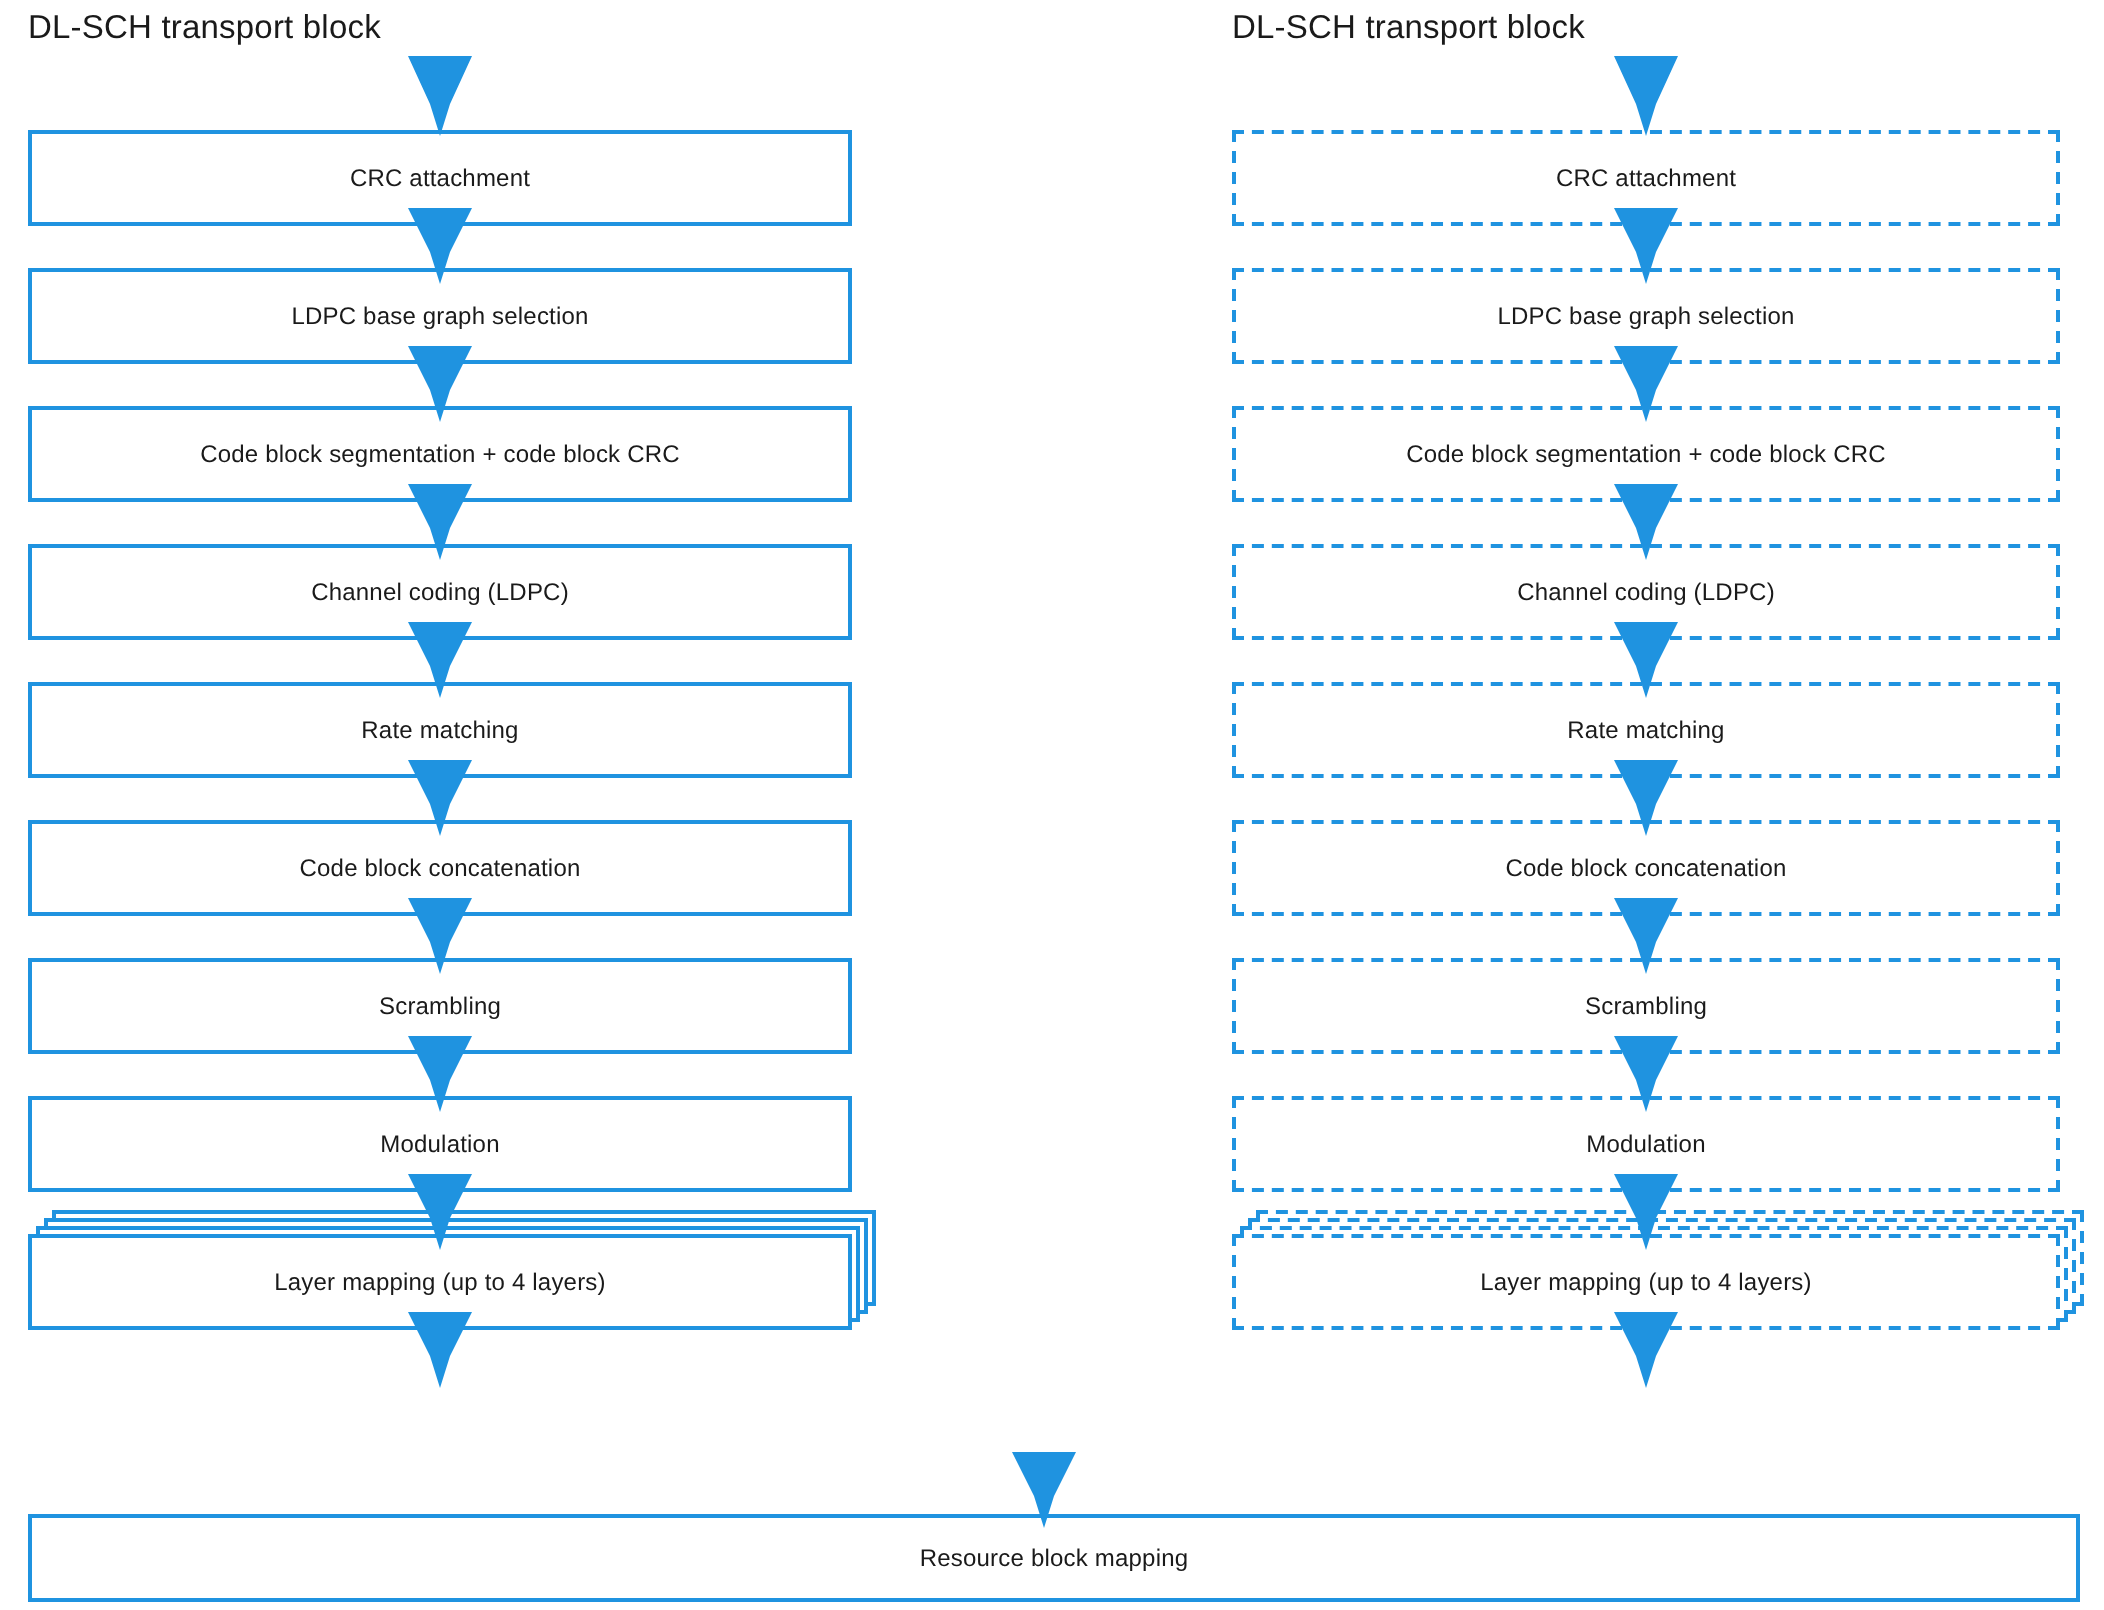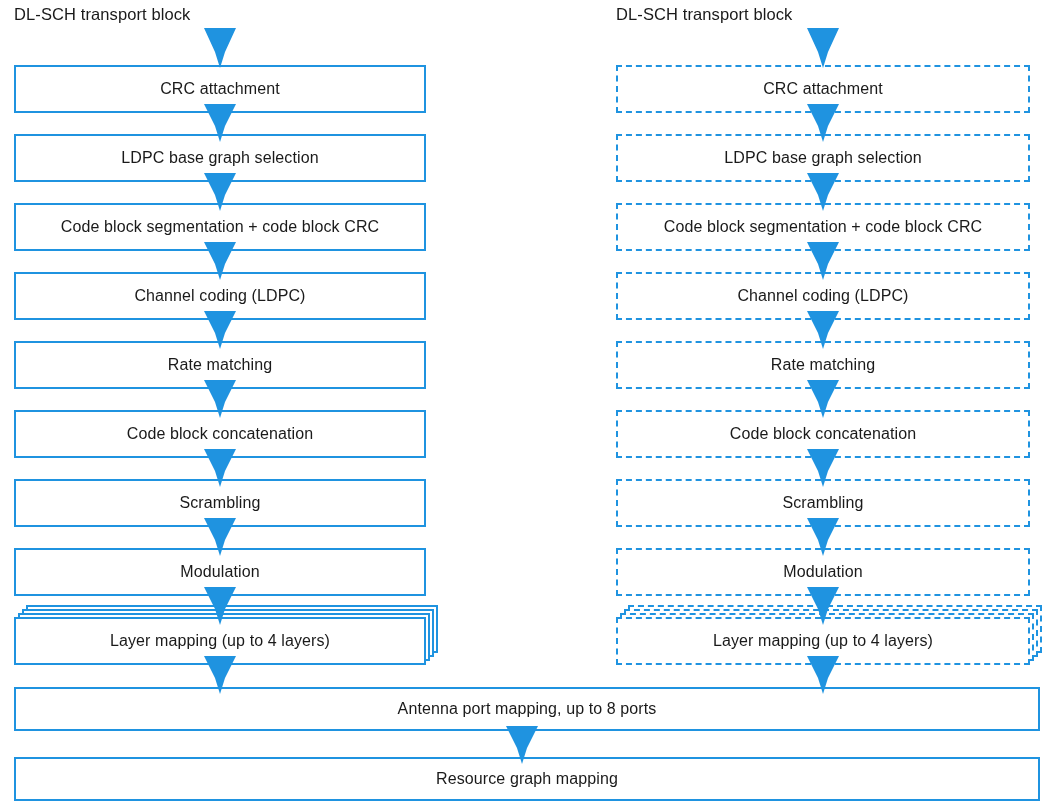--- a/index.html
+++ b/index.html
@@ -34,21 +34,21 @@
 
   
   .box {
     position: absolute;
     box-sizing: border-box;
     background: #ffffff;
     display: flex;
     align-items: center;
     justify-content: center;
     color: #1a1a1a;
-    font-size: 16px;
+    font-size: 12px;
     letter-spacing: 0.1px;
     white-space: nowrap;
     z-index: 4;
   }
   .box.solid {
     border: 2px solid #1f93e0;
   }
   .box.dashed {
     border: 2px dashed #1f93e0;
   }
@@ -137,25 +137,22 @@
     <span class="lbl">Modulation</span>
   </div>
 
   <div class="stack-sheet dashed" style="left:628px; top:605px; width:414px; height:48px;"></div>
   <div class="stack-sheet dashed" style="left:624px; top:609px; width:414px; height:48px;"></div>
   <div class="stack-sheet dashed" style="left:620px; top:613px; width:414px; height:48px;"></div>
   <div class="box dashed" style="left:616px; top:617px; width:414px; height:48px;">
     <span class="lbl">Layer mapping (up to 4 layers)</span>
   </div>
 
-  <div class="box solid" style="left:14px; top:687px; width:1026px; height:44px;">
-    <span class="lbl">Antenna port mapping, up to 8 ports</span>
-  </div>
   <div class="box solid" style="left:14px; top:757px; width:1026px; height:44px;">
-    <span class="lbl">Resource graph mapping</span>
+    <span class="lbl">Resource block mapping</span>
   </div>
 
   <div class="arrow" style="left:204px; top:28px;">
     <svg width="32" height="40" viewBox="0 0 32 40">
       <path d="M0 0 H32 L21 24 L16 40 L11 24 Z" fill="#1f93e0"></path>
     </svg>
   </div>
   <div class="arrow" style="left:204px; top:104px;">
     <svg width="32" height="38" viewBox="0 0 32 38">
       <path d="M0 0 H32 L21 22 L16 38 L11 22 Z" fill="#1f93e0"></path>

